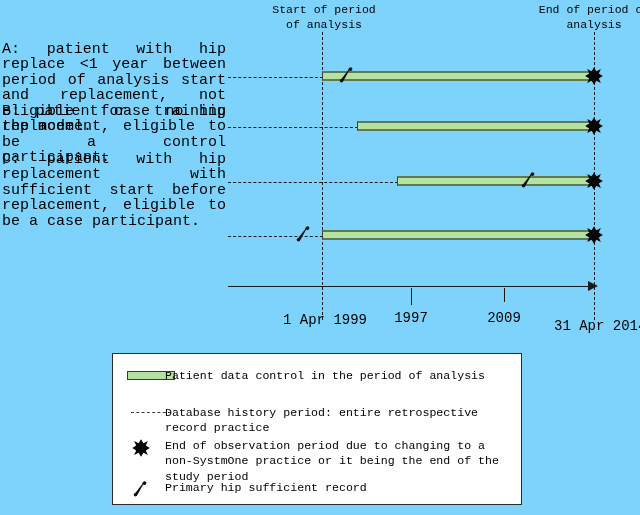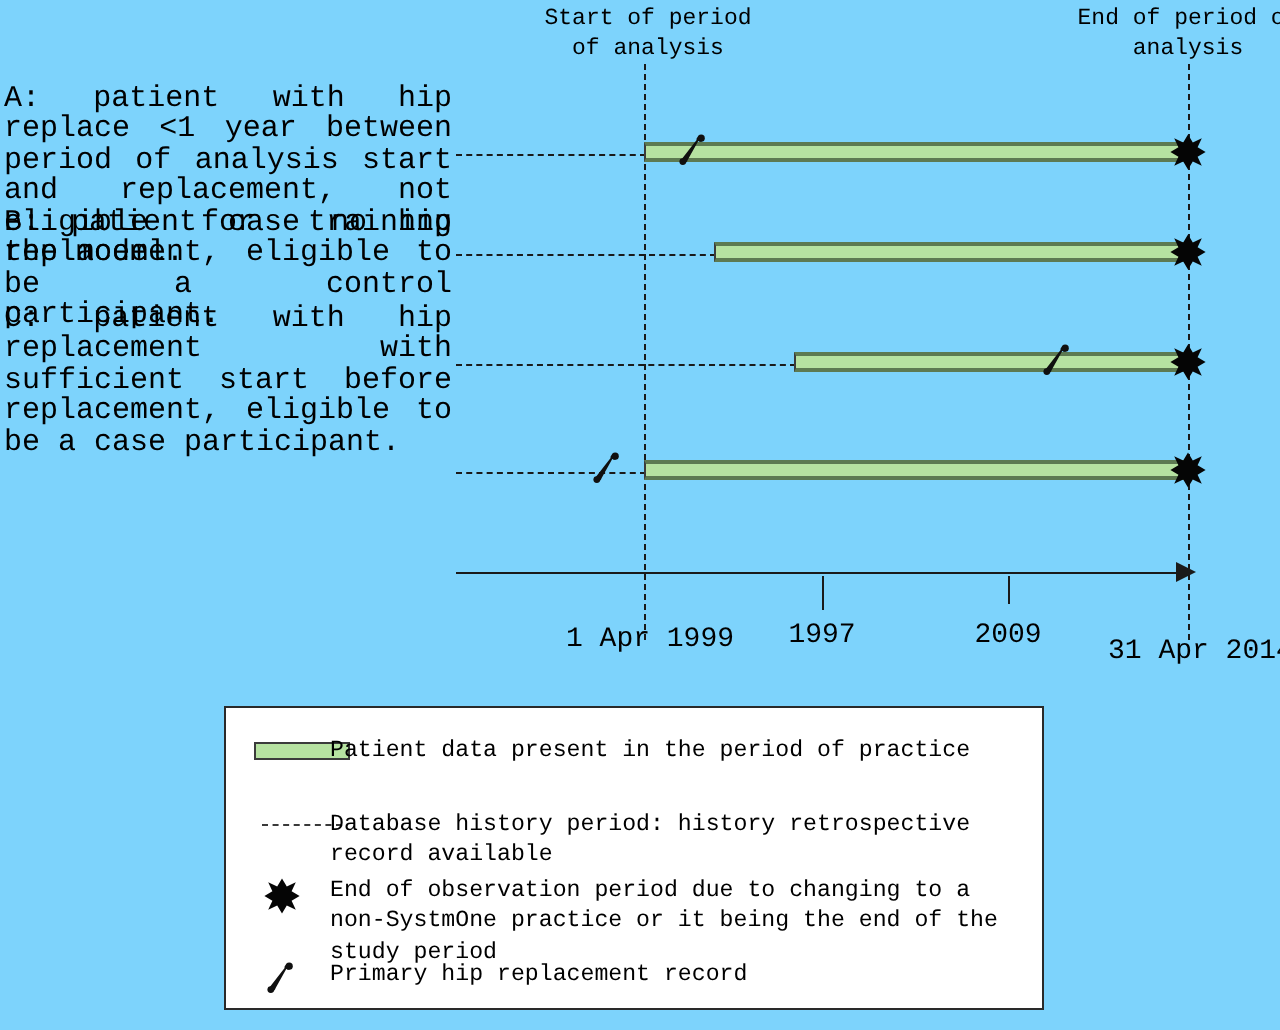--- a/index.html
+++ b/index.html
@@ -266,39 +266,39 @@
   <div class="axis-tick" id="tick-2009"></div>
 
   <div class="axis-label" id="label-1999">1 Apr 1999</div>
   <div class="axis-label" id="label-2004">1997</div>
   <div class="axis-label" id="label-2009">2009</div>
   <div class="axis-label" id="label-2014">31 Apr 2014</div>
 
   <div id="legend-box">
 
     <div class="legend-key" id="legend-swatch"></div>
-    <div class="legend-text" id="legend-text-green">Patient data present in the period of practice</div>
+    <div class="legend-text" id="legend-text-green">Patient data control in the period of analysis</div>
 
     <div class="legend-key" id="legend-dash"></div>
-    <div class="legend-text" id="legend-text-dash">Database history period: history retrospective record available</div>
+    <div class="legend-text" id="legend-text-dash">Database history period: entire retrospective record practice</div>
 
     <div class="legend-key" id="legend-x">
       <svg width="20" height="20" viewBox="0 0 20 20">
         <path d="M10 1.2 L12.4 5.2 L16.9 3.1 L14.8 7.6 L18.8 10 L14.8 12.4
                  L16.9 16.9 L12.4 14.8 L10 18.8 L7.6 14.8 L3.1 16.9 L5.2 12.4
                  L1.2 10 L5.2 7.6 L3.1 3.1 L7.6 5.2 Z" fill="#050505"></path>
       </svg>
     </div>
     <div class="legend-text" id="legend-text-x">End of observation period due to changing to a non-SystmOne practice or it being the end of the study period</div>
 
     <div class="legend-key" id="legend-hip">
       <svg width="14" height="18" viewBox="0 0 14 18">
         <path d="M10.5 2.2 C12 1.6 13.2 2.6 12.6 3.9 C12.1 5 10.9 5.1 10.2 4.4
                  L4.9 13.9 C4.4 15.3 3.3 16.3 2.2 15.9 C1.1 15.5 1.2 14.1 2.1 13.2
                  L9.3 4.0 C9.0 3.3 9.6 2.5 10.5 2.2 Z" fill="#101010"></path>
         <circle cx="11.6" cy="3.1" r="1.8" fill="#101010"></circle>
         <circle cx="2.4" cy="14.8" r="1.7" fill="#101010"></circle>
       </svg>
     </div>
-    <div class="legend-text" id="legend-text-hip">Primary hip replacement record</div>
+    <div class="legend-text" id="legend-text-hip">Primary hip sufficient record</div>
   </div>
 
 </div>
 
 </body></html>

